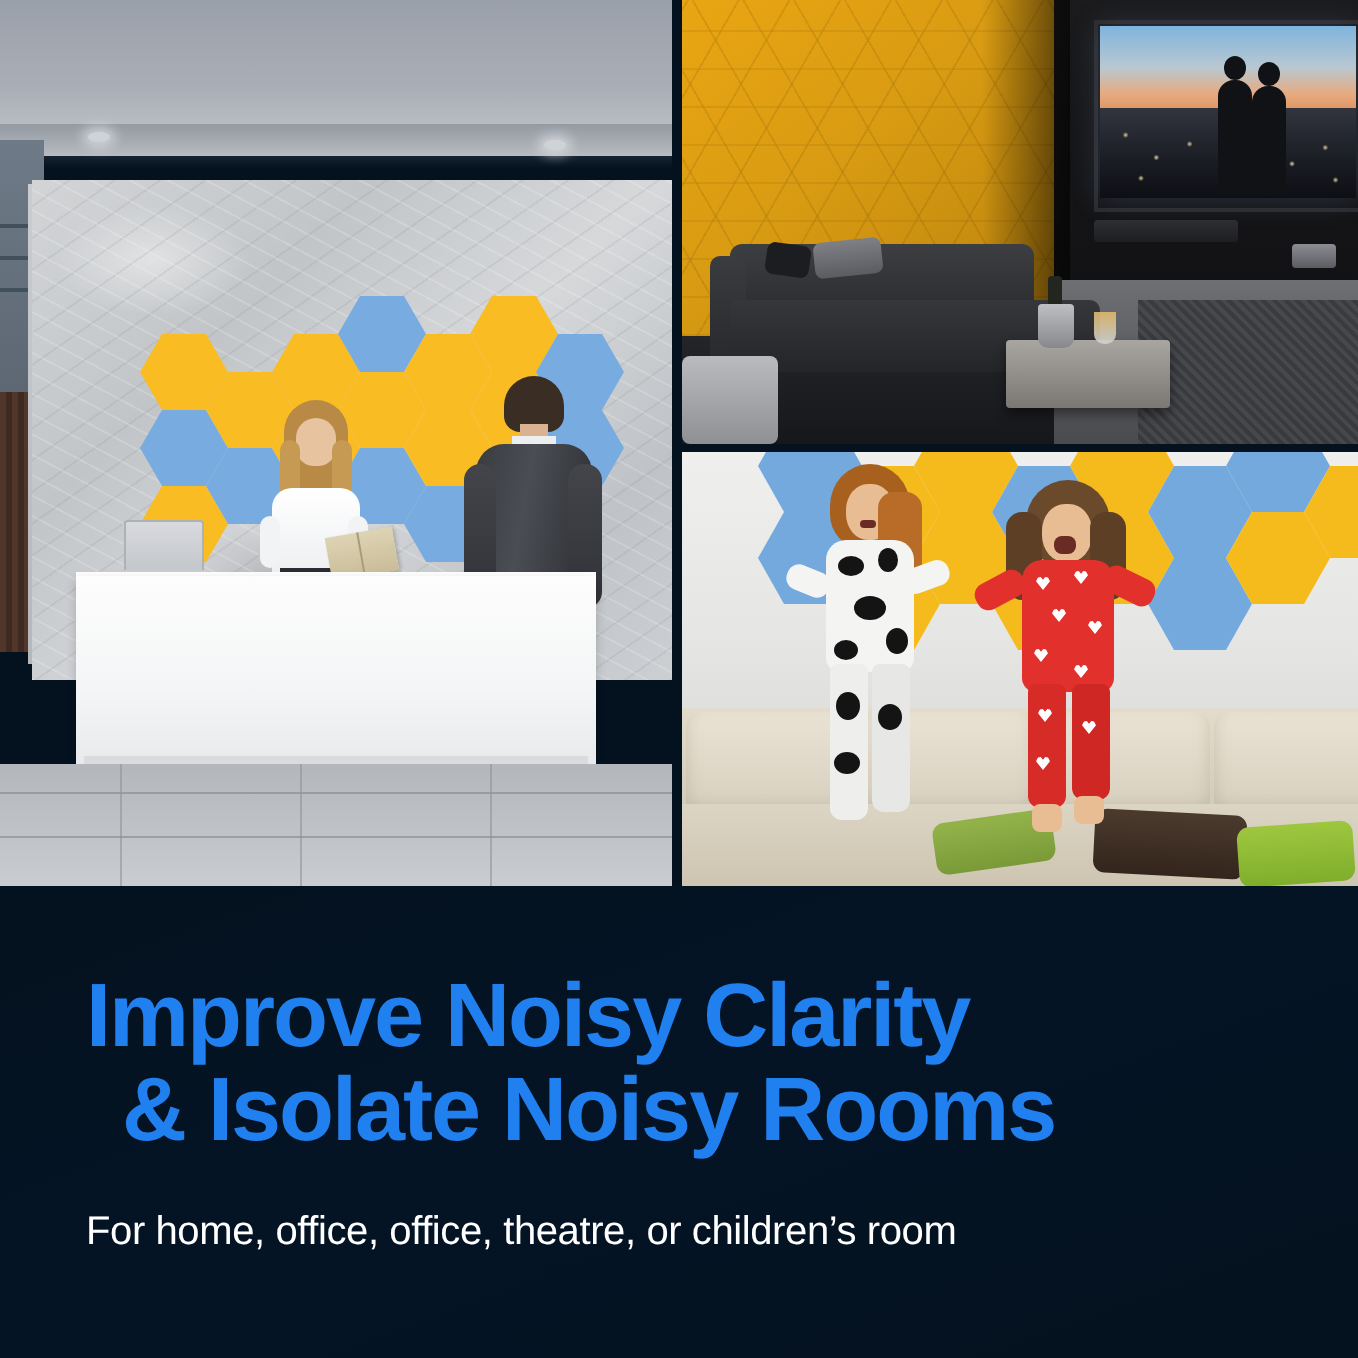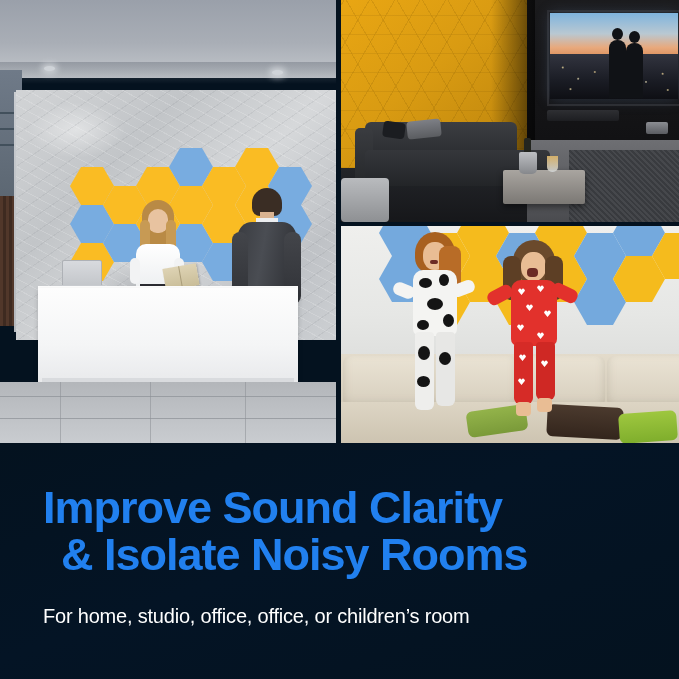--- a/index.html
+++ b/index.html
@@ -412,19 +412,19 @@
         </div>
         <div class="kid-leg" style="left:27px;top:162px;width:15px;height:14px;background:#e9bd94;border-radius:4px;"></div>
         <div class="kid-leg" style="left:48px;top:158px;width:15px;height:14px;background:#e9bd94;border-radius:4px;"></div>
       </div>
     </div>
   </div>
 
   <div class="textpanel"></div>
 
   <div class="headline">
-    <span>Improve Sound Clarity</span>
+    <span>Improve Noisy Clarity</span>
     <span class="l2">&amp; Isolate Noisy Rooms</span>
   </div>
 
-  <div class="subtitle">For home, studio, office, office, or children’s room</div>
+  <div class="subtitle">For home, office, office, theatre, or children’s room</div>
 
 </div>
 
 </body></html>

